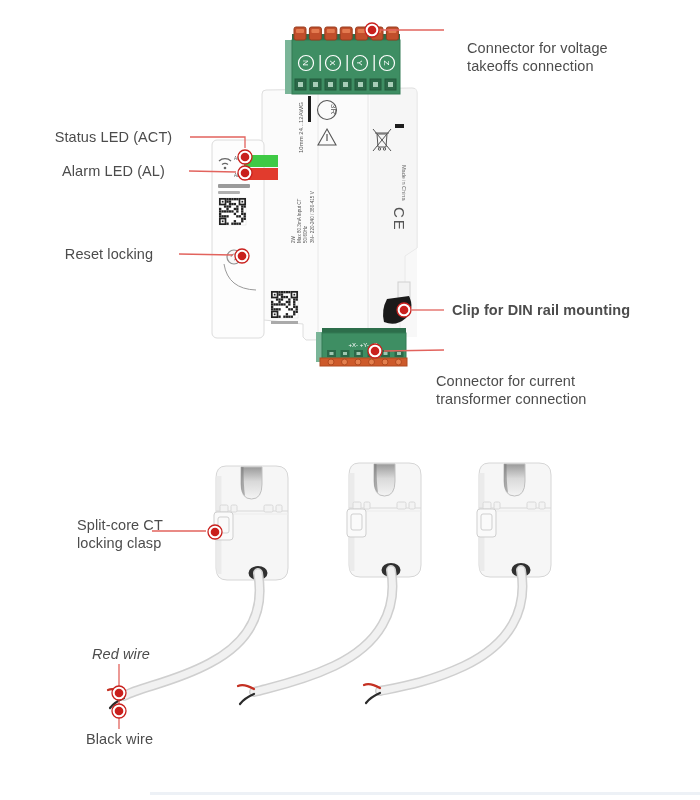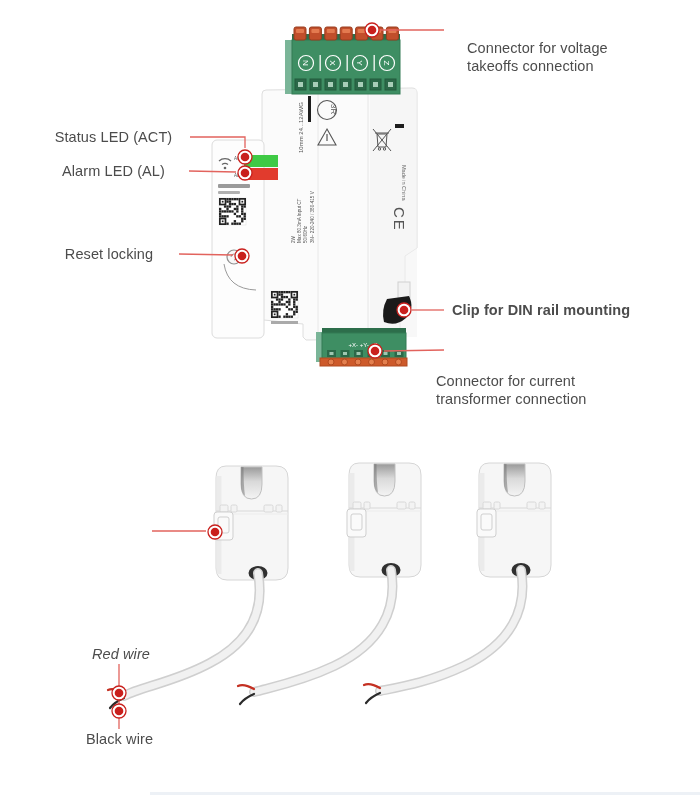--- a/index.html
+++ b/index.html
@@ -406,19 +406,20 @@
   <div class="callout-label align-right" style="left:40px;top:129px;width:147px;">Status LED (ACT)</div>
 
   <div class="callout-label align-right" style="left:40px;top:163px;width:147px;">Alarm LED (AL)</div>
 
   <div class="callout-label align-right" style="left:40px;top:246px;width:138px;">Reset locking</div>
 
   <div class="callout-label" style="left:452px;top:302px;width:215px;font-weight:bold;">Clip for DIN rail mounting</div>
 
   <div class="callout-label" style="left:436px;top:341px;width:172px;margin-top:32px;">Connector for current transformer connection</div>
 
+  <div class="callout-label" style="left:77px;top:517px;width:100px;">Split-core CT locking clasp</div>
 
   <div class="callout-label" style="left:92px;top:646px;font-style:italic;">Red wire</div>
 
   <div class="callout-label" style="left:86px;top:731px;text-align:center;">Black wire</div>
 
   <div id="bottom-divider"></div>
 </div>
 
 </body></html>

